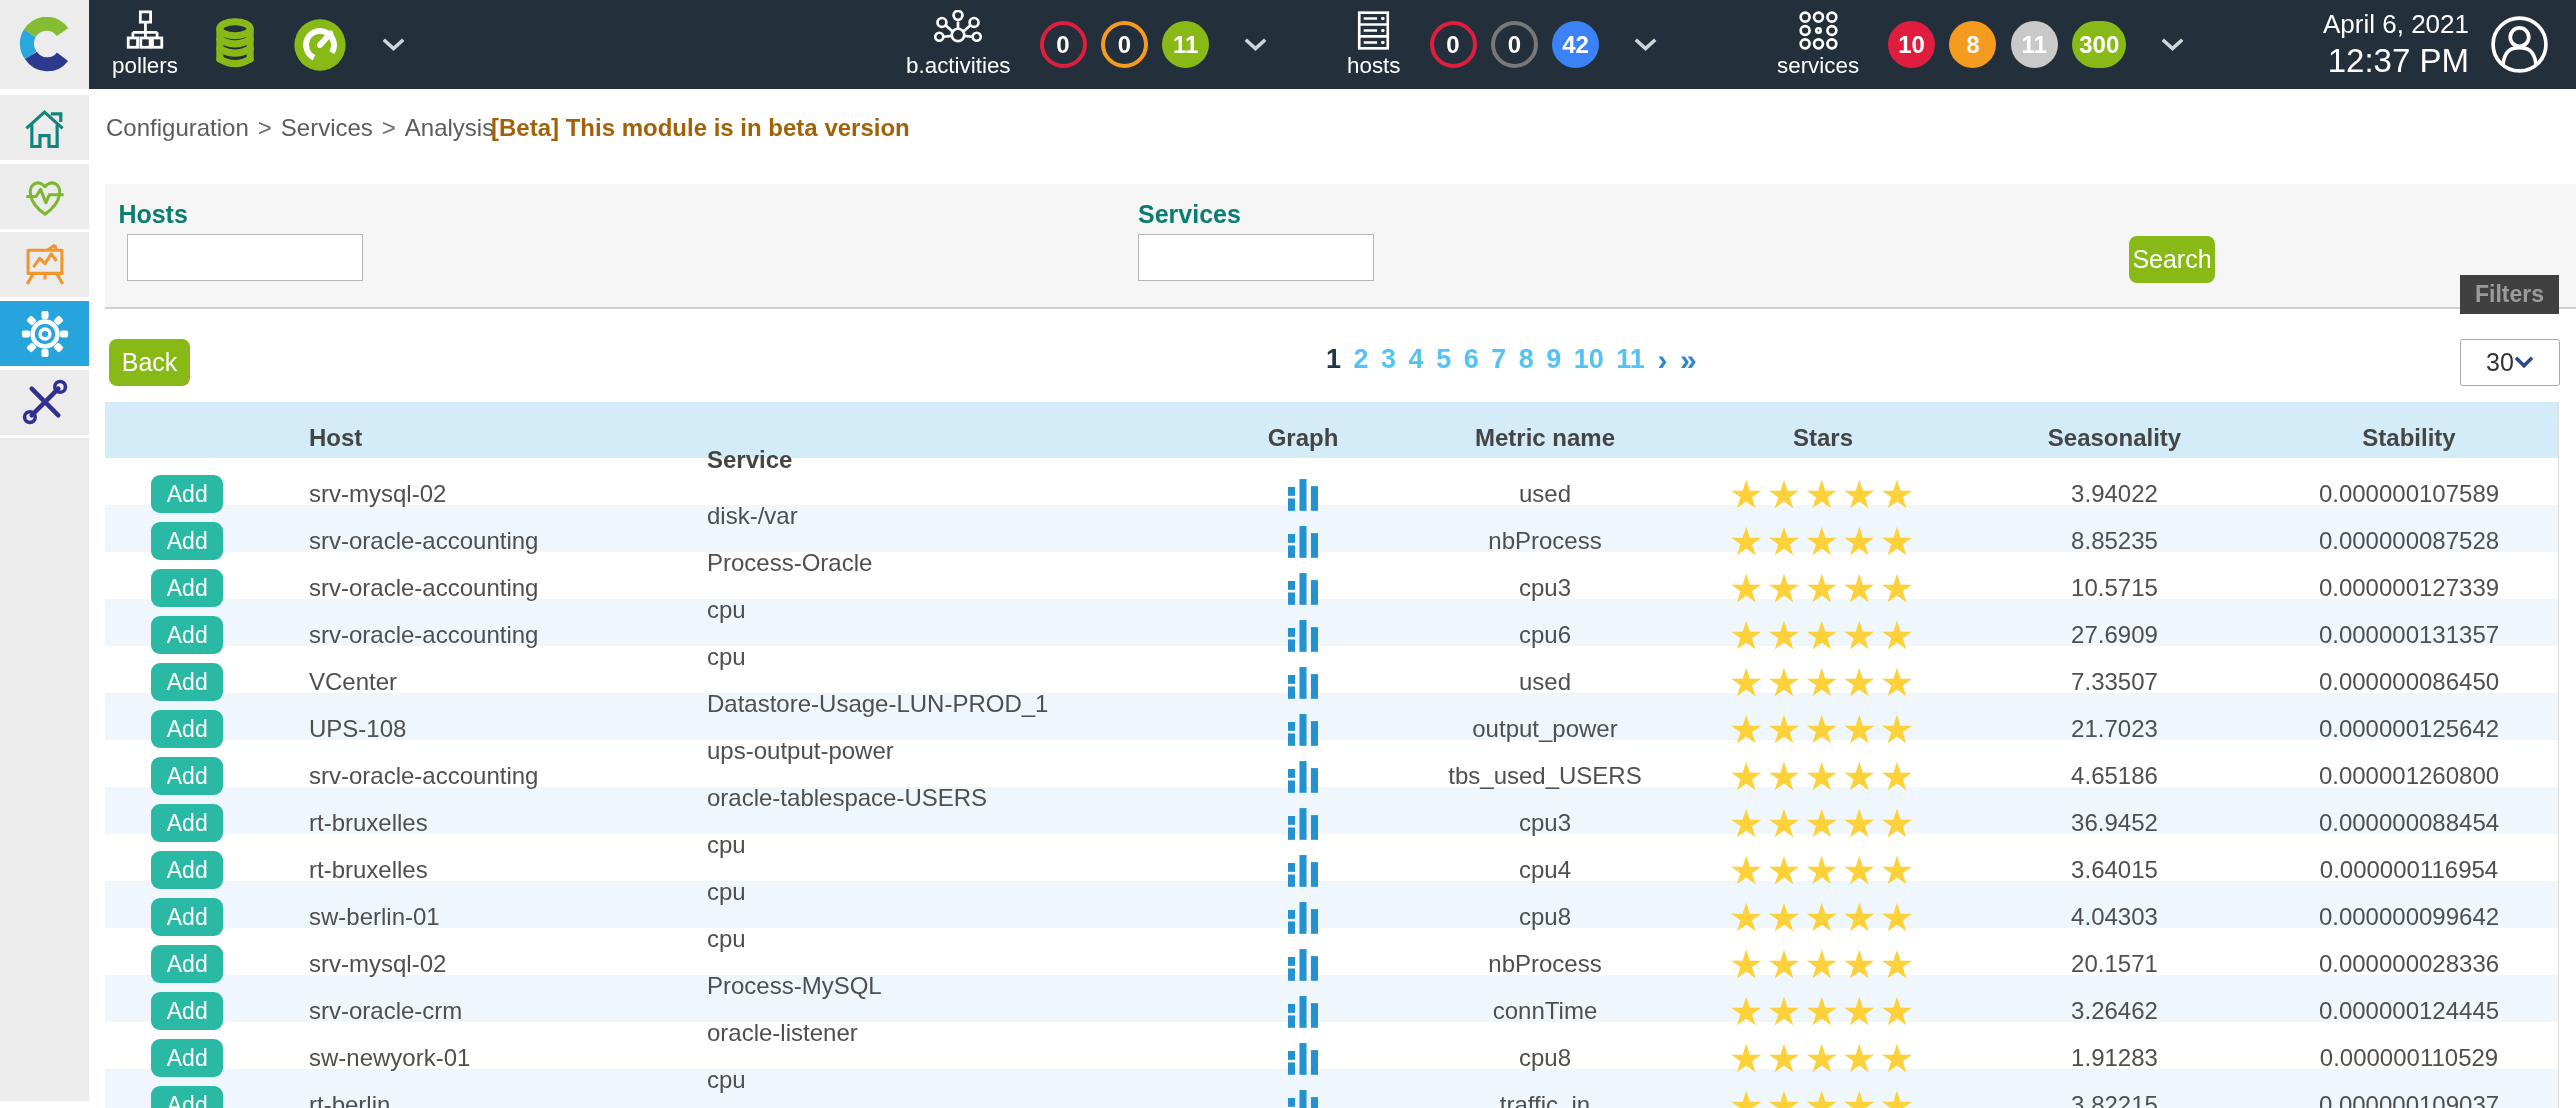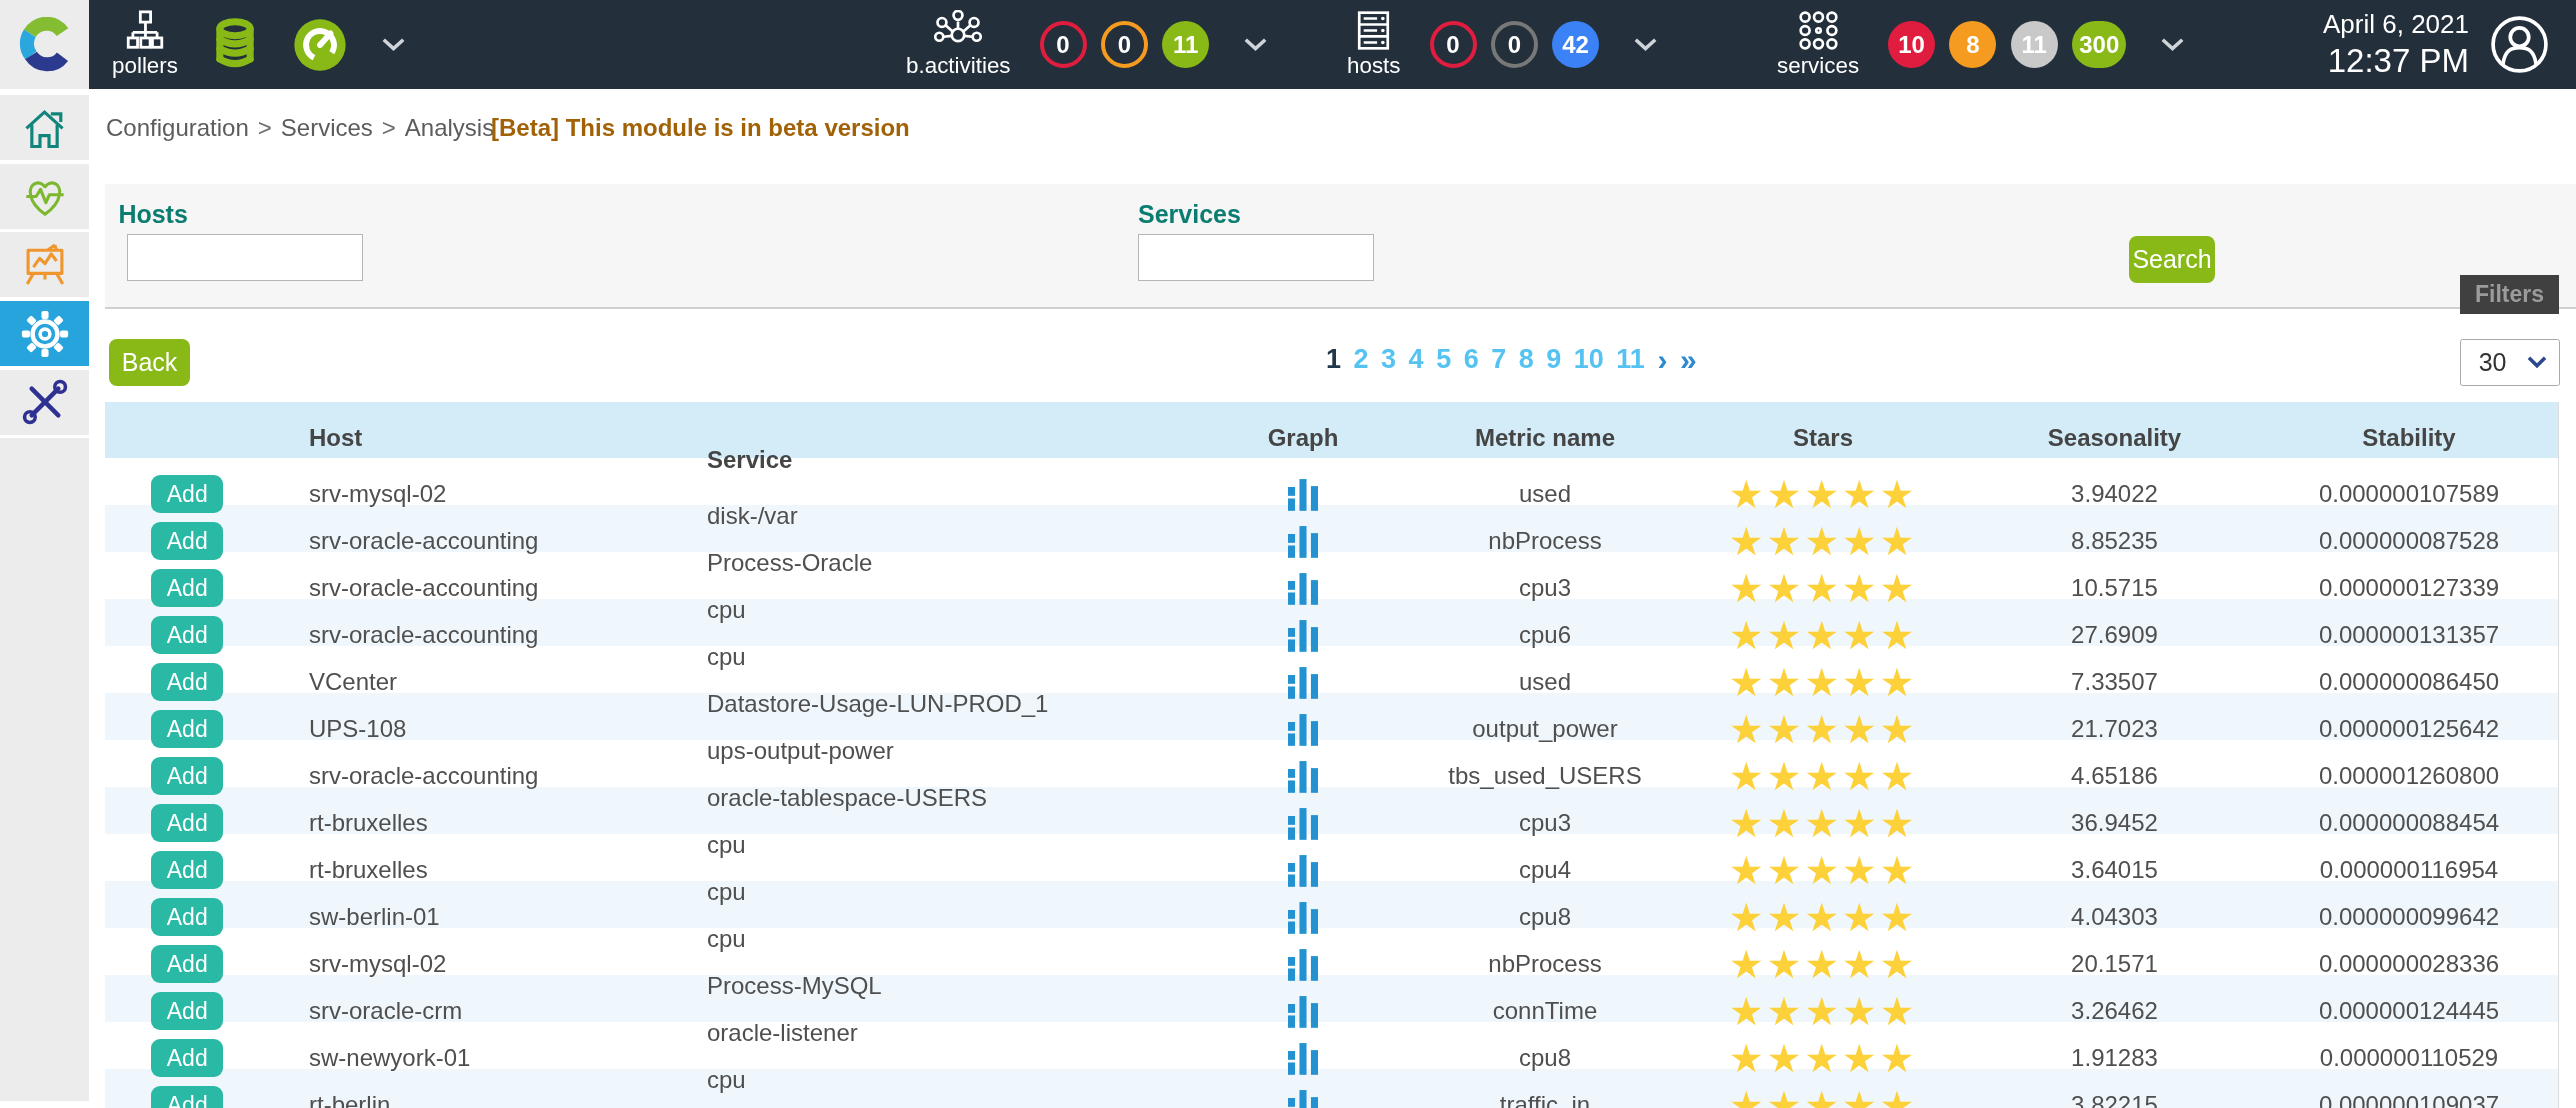--- a/index.html
+++ b/index.html
@@ -60,21 +60,21 @@
   .back-btn { position:absolute; left:20px; top:250px; width:81px; height:47px; }
 
   .pagination { position:absolute; left:1237px; top:255px; display:flex; align-items:center;
     gap:12.5px; font-size:27px; font-weight:bold; }
   .pagination .pg { color:#55c3f1; cursor:pointer; }
   .pagination .pg.current { color:#20384a; cursor:default; }
   .pagination .arrow { color:#2f89cf; font-size:30px; line-height:27px; cursor:pointer; }
 
   .size-select { position:absolute; left:2371px; top:250px; width:100px; height:47px; background:#fff;
     border:1.8px solid #a9a9a9; border-radius:2.7px; display:flex; align-items:center;
-    justify-content:flex-end; padding:0 12.5px; font-size:25px; color:#333; cursor:pointer;gap:20px; }
+    justify-content:center; padding:0 12.5px; font-size:25px; color:#333; cursor:pointer; }
 
   
   .table { position:absolute; left:16px; top:313px; width:2454px; border-right:1.8px solid #dcdcdc; }
   .trow { display:grid; grid-template-columns:143px 379px 564px 224px 260px 296px 287px 302px;
     align-items:center; height:47px; font-size:24px; color:#4f4f4f; background:#fff; }
   .trow.head { height:56px; background:#d3ecf8; font-weight:bold; color:#454545; }
   .trow.alt { background:#eff7fc; }
   .c { text-align:center; }
   .c.host, .c.service { text-align:left; }
   .c.host { padding-left:61px; }

